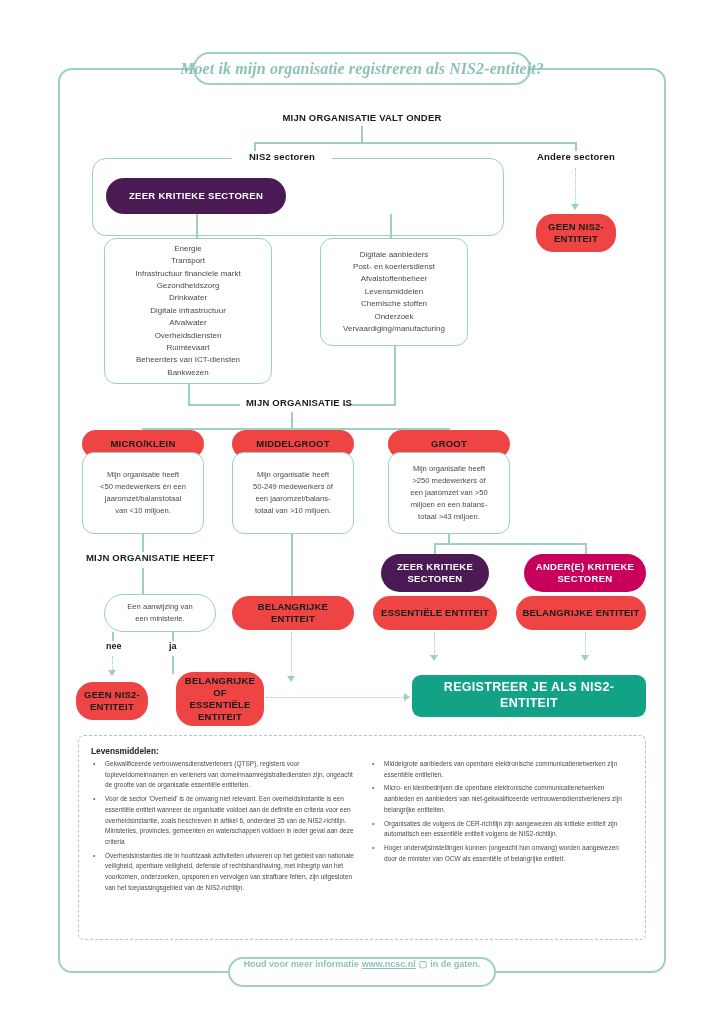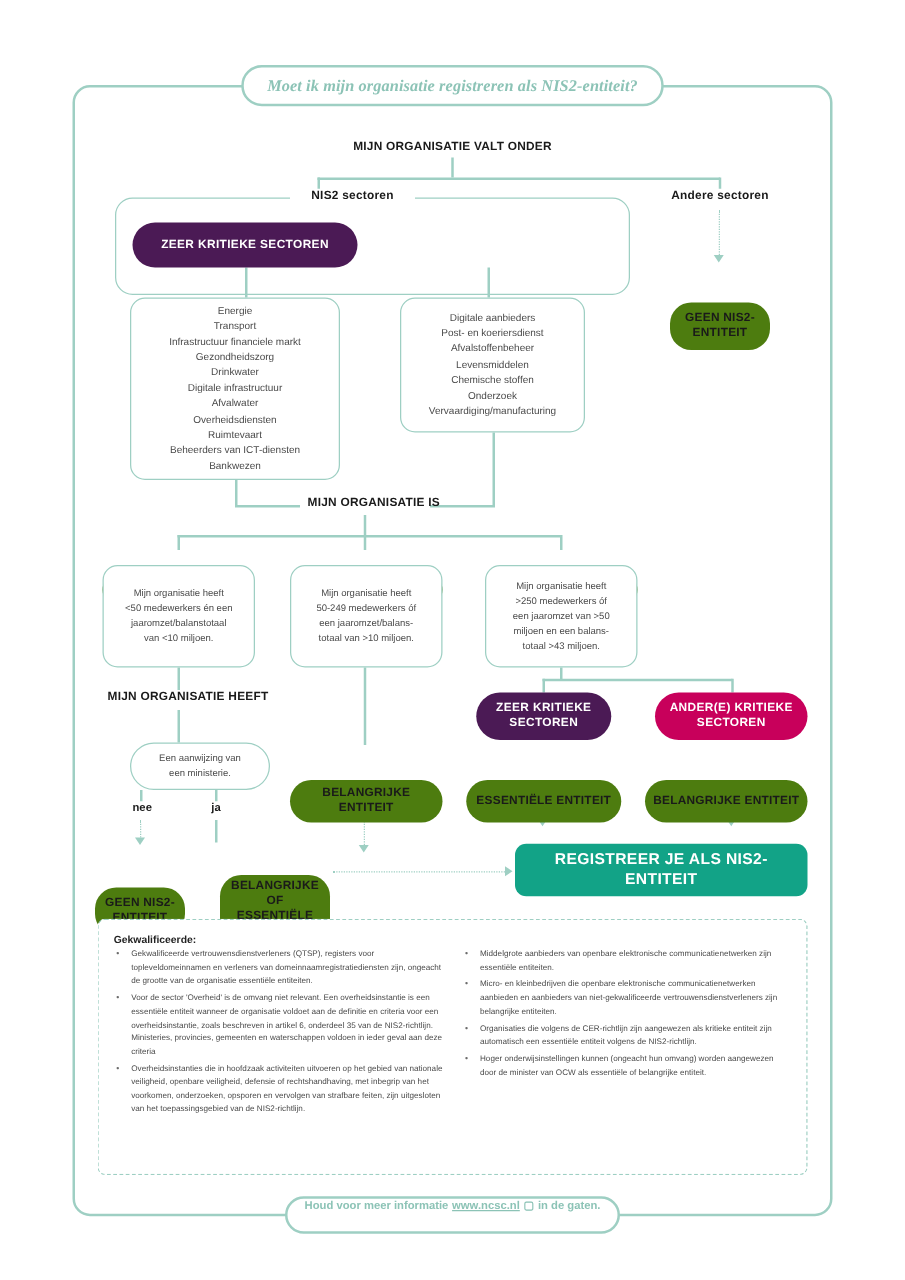--- a/index.html
+++ b/index.html
@@ -33,21 +33,21 @@
     width: 338px; height: 33px;
     border: 2px solid #9ecfc3;
     border-radius: 17px;
     background: #ffffff;
     display: flex; align-items: center; justify-content: center;
     z-index: 6;
   }
   .header-pill span {
     font-family: "Liberation Serif", serif;
     font-style: italic;
-    font-size: 13px;
+    font-size: 16px;
     font-weight: bold;
     color: #8cc3b6;
     letter-spacing: .1px;
     white-space: nowrap;
   }
 
   
   .footer-pill {
     position: absolute;
     left: 228px; top: 957px;
@@ -88,23 +88,23 @@
     background: #4b1a55; color: #ffffff;
     border-radius: 20px;
     font-size: 9.5px; font-weight: bold; letter-spacing: .3px;
   }
   .pill-magenta {
     background: #c8005b; color: #ffffff;
     border-radius: 20px;
     font-size: 9.5px; font-weight: bold; letter-spacing: .3px;
   }
   .pill-green {
-    background: #4d7c0f; color: #1a1a1a;
+    background: #ef4444; color: #1a1a1a;
     border-radius: 17px;
-    font-size: 9.5px; font-weight: bold; letter-spacing: .2px; margin-top: 28px;
+    font-size: 9.5px; font-weight: bold; letter-spacing: .2px;
   }
   .pill-teal {
     background: #12a387; color: #ffffff;
     border-radius: 9px;
     font-size: 12.5px; font-weight: bold; letter-spacing: .3px;
   }
   .pill-label { line-height: 1.25; padding: 0 6px; }
 
   
   .box-out {
@@ -354,21 +354,21 @@
 
   <div class="ln-h-dot" style="left:266px; top:697px; width:140px;"></div>
   <div class="arrow-r" style="left:404px; top:693px;"></div>
 
   <div class="pill pill-teal" style="left:412px; top:675px; width:234px; height:42px;">
     <span class="pill-label">REGISTREER JE ALS NIS2-ENTITEIT</span>
   </div>
 
   <div class="exc-panel">
     <div class="exc-col">
-      <div class="exc-title">Gekwalificeerde:</div>
+      <div class="exc-title">Levensmiddelen:</div>
       <ul class="exc-list">
         <li>Gekwalificeerde vertrouwensdienstverleners (QTSP), registers voor topleveldomeinnamen en verleners van domeinnaamregistratiediensten zijn, ongeacht de grootte van de organisatie essentiële entiteiten.</li>
         <li>Voor de sector 'Overheid' is de omvang niet relevant. Een overheidsinstantie is een essentiële entiteit wanneer de organisatie voldoet aan de definitie en criteria voor een overheidsinstantie, zoals beschreven in artikel 6, onderdeel 35 van de NIS2-richtlijn. Ministeries, provincies, gemeenten en waterschappen voldoen in ieder geval aan deze criteria</li>
         <li>Overheidsinstanties die in hoofdzaak activiteiten uitvoeren op het gebied van nationale veiligheid, openbare veiligheid, defensie of rechtshandhaving, met inbegrip van het voorkomen, onderzoeken, opsporen en vervolgen van strafbare feiten, zijn uitgesloten van het toepassingsgebied van de NIS2-richtlijn.</li>
       </ul>
     </div>
     <div class="exc-col" style="padding-top:13px;">
       <ul class="exc-list">
         <li>Middelgrote aanbieders van openbare elektronische communicatienetwerken zijn essentiële entiteiten.</li>
         <li>Micro- en kleinbedrijven die openbare elektronische communicatienetwerken aanbieden en aanbieders van niet-gekwalificeerde vertrouwensdienstverleners zijn belangrijke entiteiten.</li>

